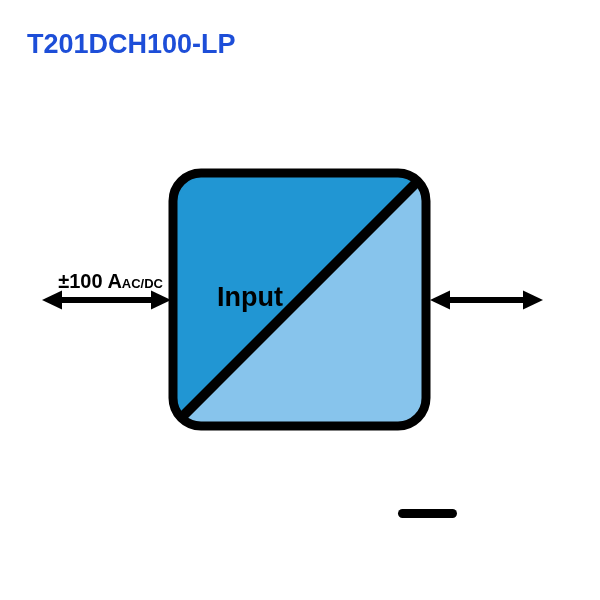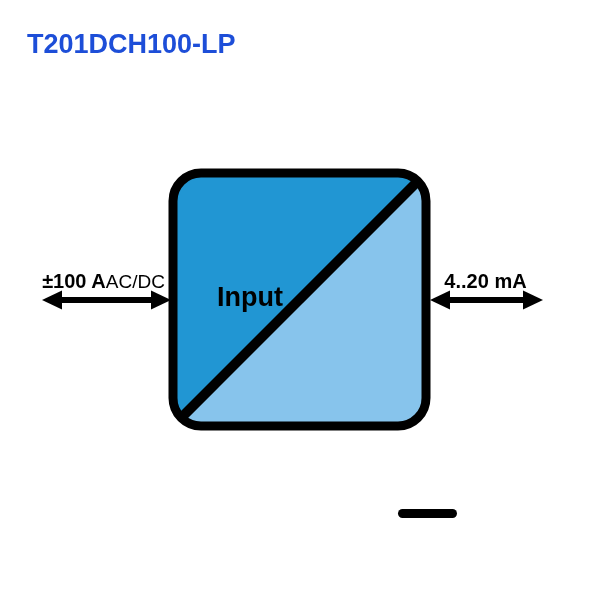--- a/index.html
+++ b/index.html
@@ -44,25 +44,25 @@
     font-size: 20px;
     font-weight: 700;
     color: #000000;
     line-height: 1;
     text-align: center;
     display: flex;
     align-items: baseline;
     justify-content: center;
     white-space: nowrap;
   }
-  .signal-left  { left: 36px;  width: 135px; }
+  .signal-left  { left: 28px;  width: 135px; justify-content: flex-end; }
   .signal-right { left: 428px; width: 115px; }
   .signal-sub {
-    font-size: 19px;
-    font-weight: 400;
+    font-size: 13px;
+    font-weight: 700;
   }
   .isolation-bar {
     position: absolute;
     left: 398px;
     top: 509px;
     width: 59px;
     height: 9px;
     border-radius: 5px;
     background: #000000;
   }
@@ -113,20 +113,17 @@
   </svg>
 
   <div class="block-label label-input">Input</div>
 
 
   <div class="signal-label signal-left">
     <span>±100 A</span>
       <span class="signal-sub">AC/DC</span>
   </div>
 
-  <div class="signal-label signal-right">
-    <span>4..20 mA</span>
-  </div>
 
   <div class="isolation-bar"></div>
 
 
 </div>
 
 </body></html>

